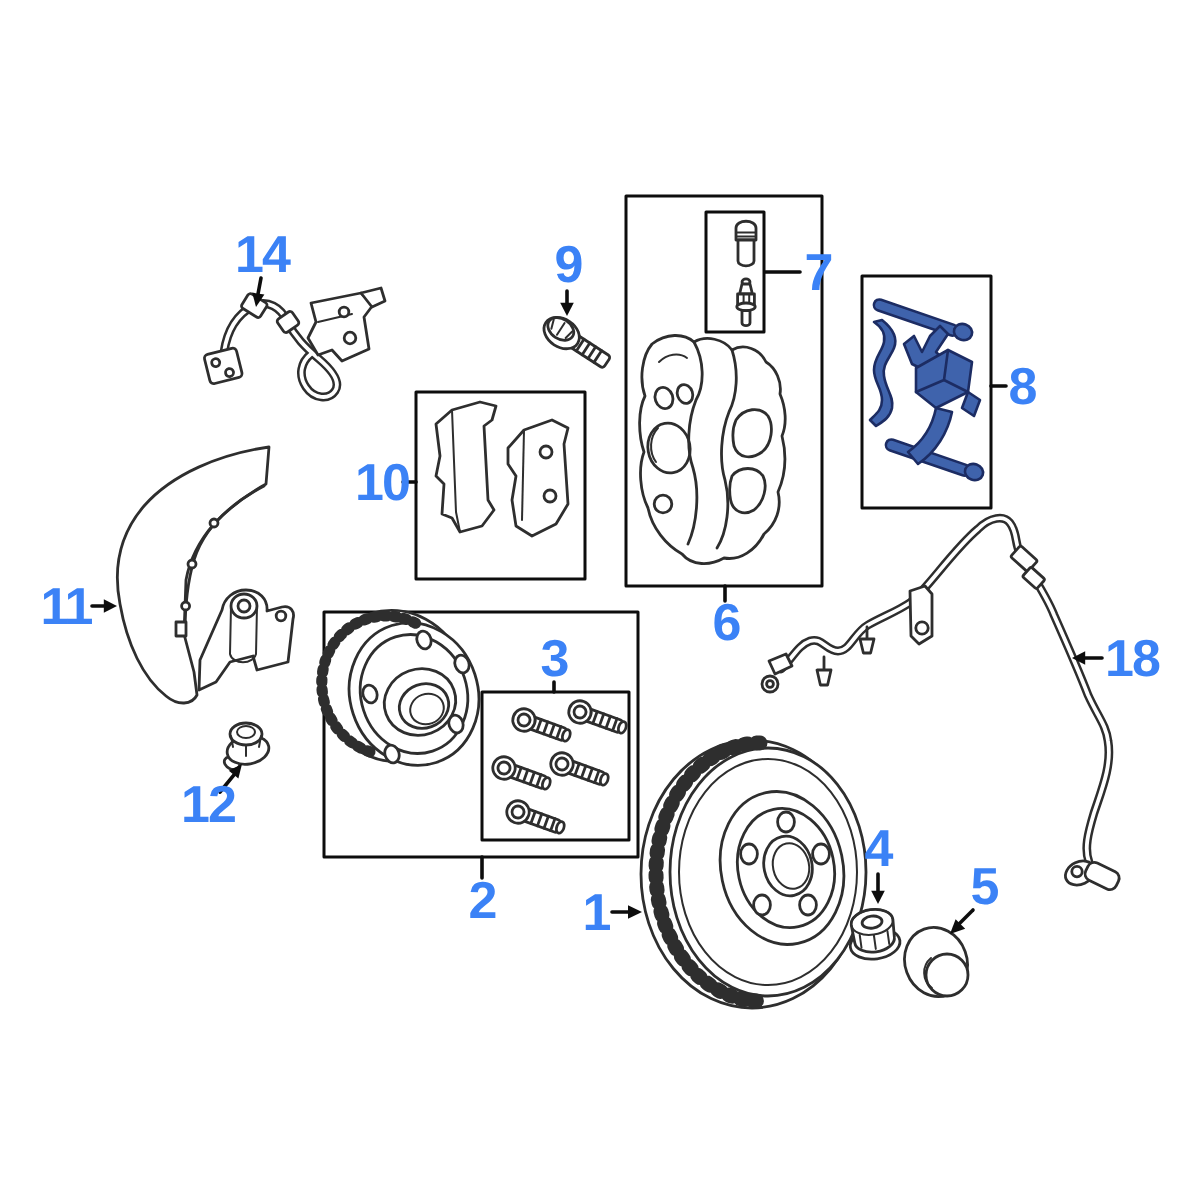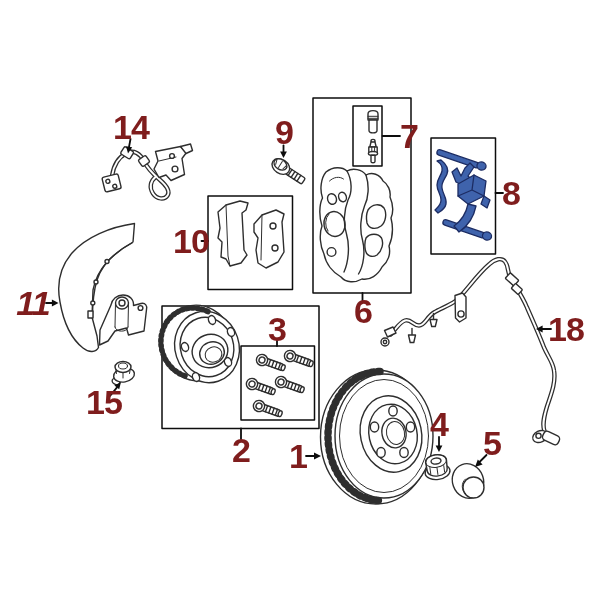--- a/index.html
+++ b/index.html
@@ -1,20 +1,20 @@
 <!DOCTYPE html>
 <html><head>
 <meta charset="utf-8">
 <style>
   html,body{margin:0;padding:0;background:#fff;}
   .stage{position:relative;width:600px;height:600px;background:#fff;overflow:hidden;
          font-family:"Liberation Sans",sans-serif;}
   .stage svg{position:absolute;left:0;top:0;}
-  .part-label{position:absolute;transform:translate(-50%,-50%);font-weight:700;font-size:34px;
-              letter-spacing:-1px;color:#7f1d1d;line-height:1;cursor:pointer;user-select:none;}
+  .part-label{position:absolute;transform:translate(-50%,-50%);font-weight:700;font-size:26px;
+              letter-spacing:-1px;color:#3b82f6;line-height:1;cursor:pointer;user-select:none;}
   #art{fill:none;stroke-width:1.4;stroke-linecap:round;stroke-linejoin:round;}
   #art .w{fill:#fff;}
   #art .box{stroke:#0d0d0d;stroke-width:1.5;fill:none;}
   #art .lead{stroke:#0d0d0d;stroke-width:1.8;}
   #art .arrow{fill:#0d0d0d;stroke:none;}
   #art .thick{stroke-width:4.4;fill:none;}
   #art .tube{stroke:#fff;stroke-width:1.9;fill:none;}
   #art .band6{stroke-width:5.6;stroke-dasharray:1.6 3.4;fill:none;}
   #art .band8{stroke-width:7.5;stroke-dasharray:1.8 4.4;fill:none;}
   #art .hl *{stroke:#1c2c63;stroke-width:1.3;}
@@ -292,17 +292,17 @@
 <div class="part-label" style="left:298px;top:456px;">1</div>
 <div class="part-label" style="left:241px;top:450px;">2</div>
 <div class="part-label" style="left:277px;top:329px;">3</div>
 <div class="part-label" style="left:439px;top:424px;">4</div>
 <div class="part-label" style="left:492px;top:443px;">5</div>
 <div class="part-label" style="left:363px;top:311px;">6</div>
 <div class="part-label" style="left:409px;top:136px;">7</div>
 <div class="part-label" style="left:511px;top:193px;">8</div>
 <div class="part-label" style="left:284px;top:132px;">9</div>
 <div class="part-label" style="left:191px;top:241px;">10</div>
-<div class="part-label" style="left:33px;top:303px;font-style:italic;">11</div>
-<div class="part-label" style="left:104px;top:402px;">15</div>
+<div class="part-label" style="left:33px;top:303px;">11</div>
+<div class="part-label" style="left:104px;top:402px;">12</div>
 <div class="part-label" style="left:566px;top:329px;">18</div>
 <div class="part-label" style="left:131px;top:127px;">14</div>
 </div>
 
 </body></html>

